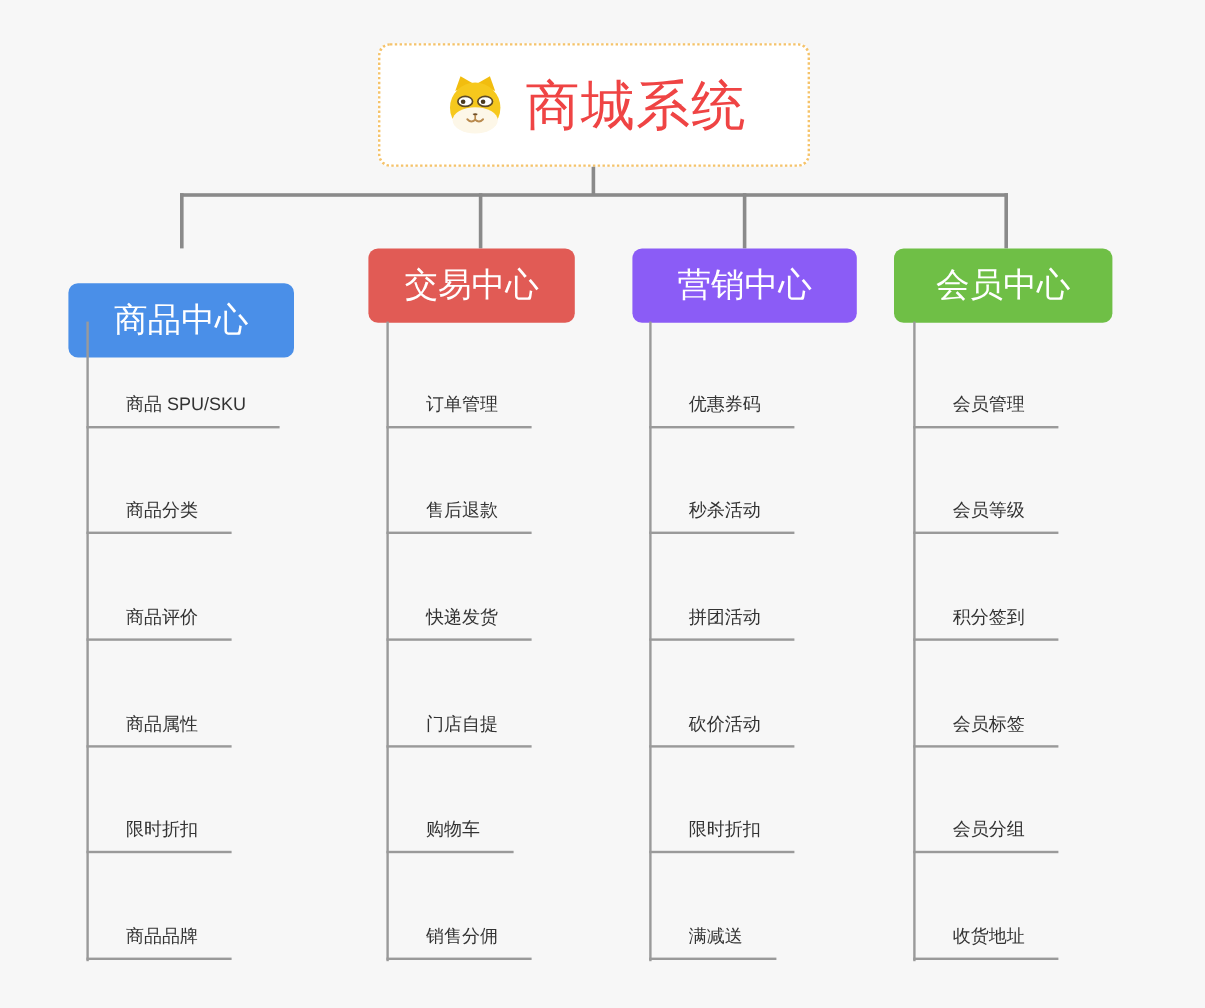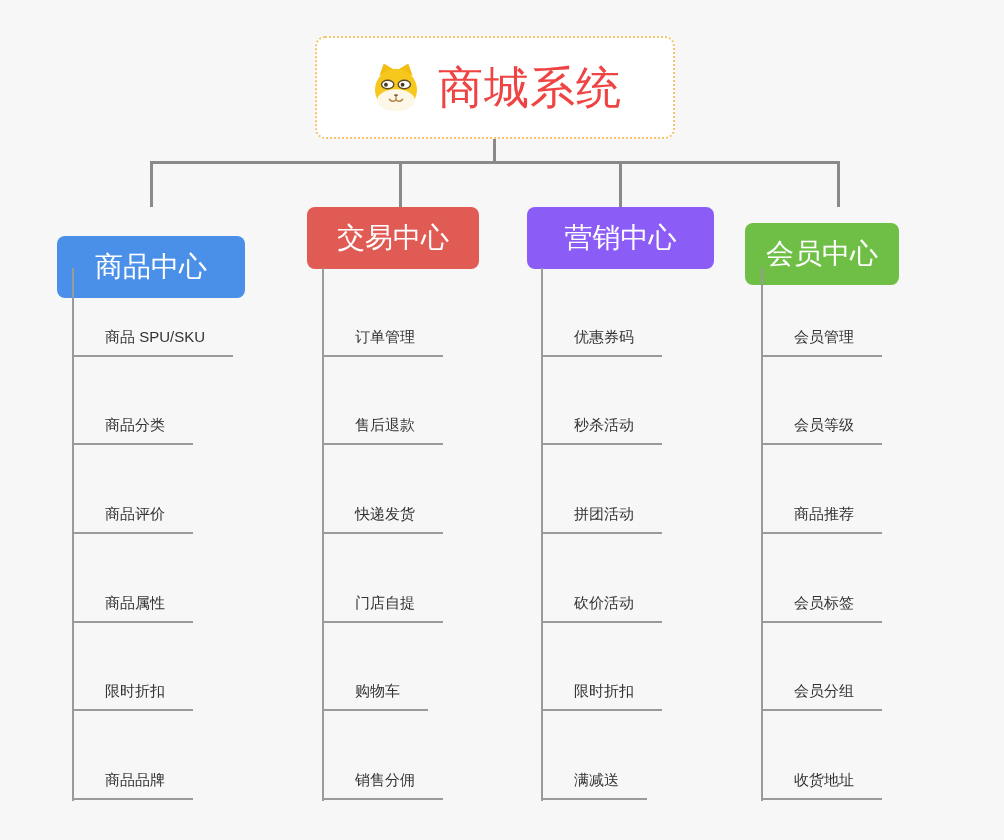--- a/index.html
+++ b/index.html
@@ -42,21 +42,21 @@
   .branch-node{
     position:absolute;top:207px;height:62px;
     border-radius:8px;
     display:flex;align-items:center;justify-content:center;
     color:#ffffff;font-size:28px;
     white-space:nowrap;
   }
   .b1{left:57px;width:188px;background:#4a8fe8;}
   .b2{left:307px;width:172px;background:#e15b55;}
   .b3{left:527px;width:187px;background:#ebad3e;}
-  .b4{left:745px;width:154px;background:#6fbf46;margin-top:16px;}
+  .b4{left:745px;width:182px;background:#6fbf46;}
 
   
   .spine{position:absolute;top:268px;height:533px;width:2px;background:#9a9a9a;}
   .s1{left:72px;} .s2{left:322px;} .s3{left:541px;} .s4{left:761px;}
 
   
   ul.items{
     position:absolute;top:268px;
     margin:0;padding:0;list-style:none;
   }
@@ -178,21 +178,21 @@
   </ul>
 
   <ul class="items c4">
     <li>
         <span>会员管理</span>
       </li>
     <li>
         <span>会员等级</span>
       </li>
     <li>
-        <span>商品推荐</span>
+        <span>积分签到</span>
       </li>
     <li>
         <span>会员标签</span>
       </li>
     <li>
         <span>会员分组</span>
       </li>
     <li>
         <span>收货地址</span>
       </li>

